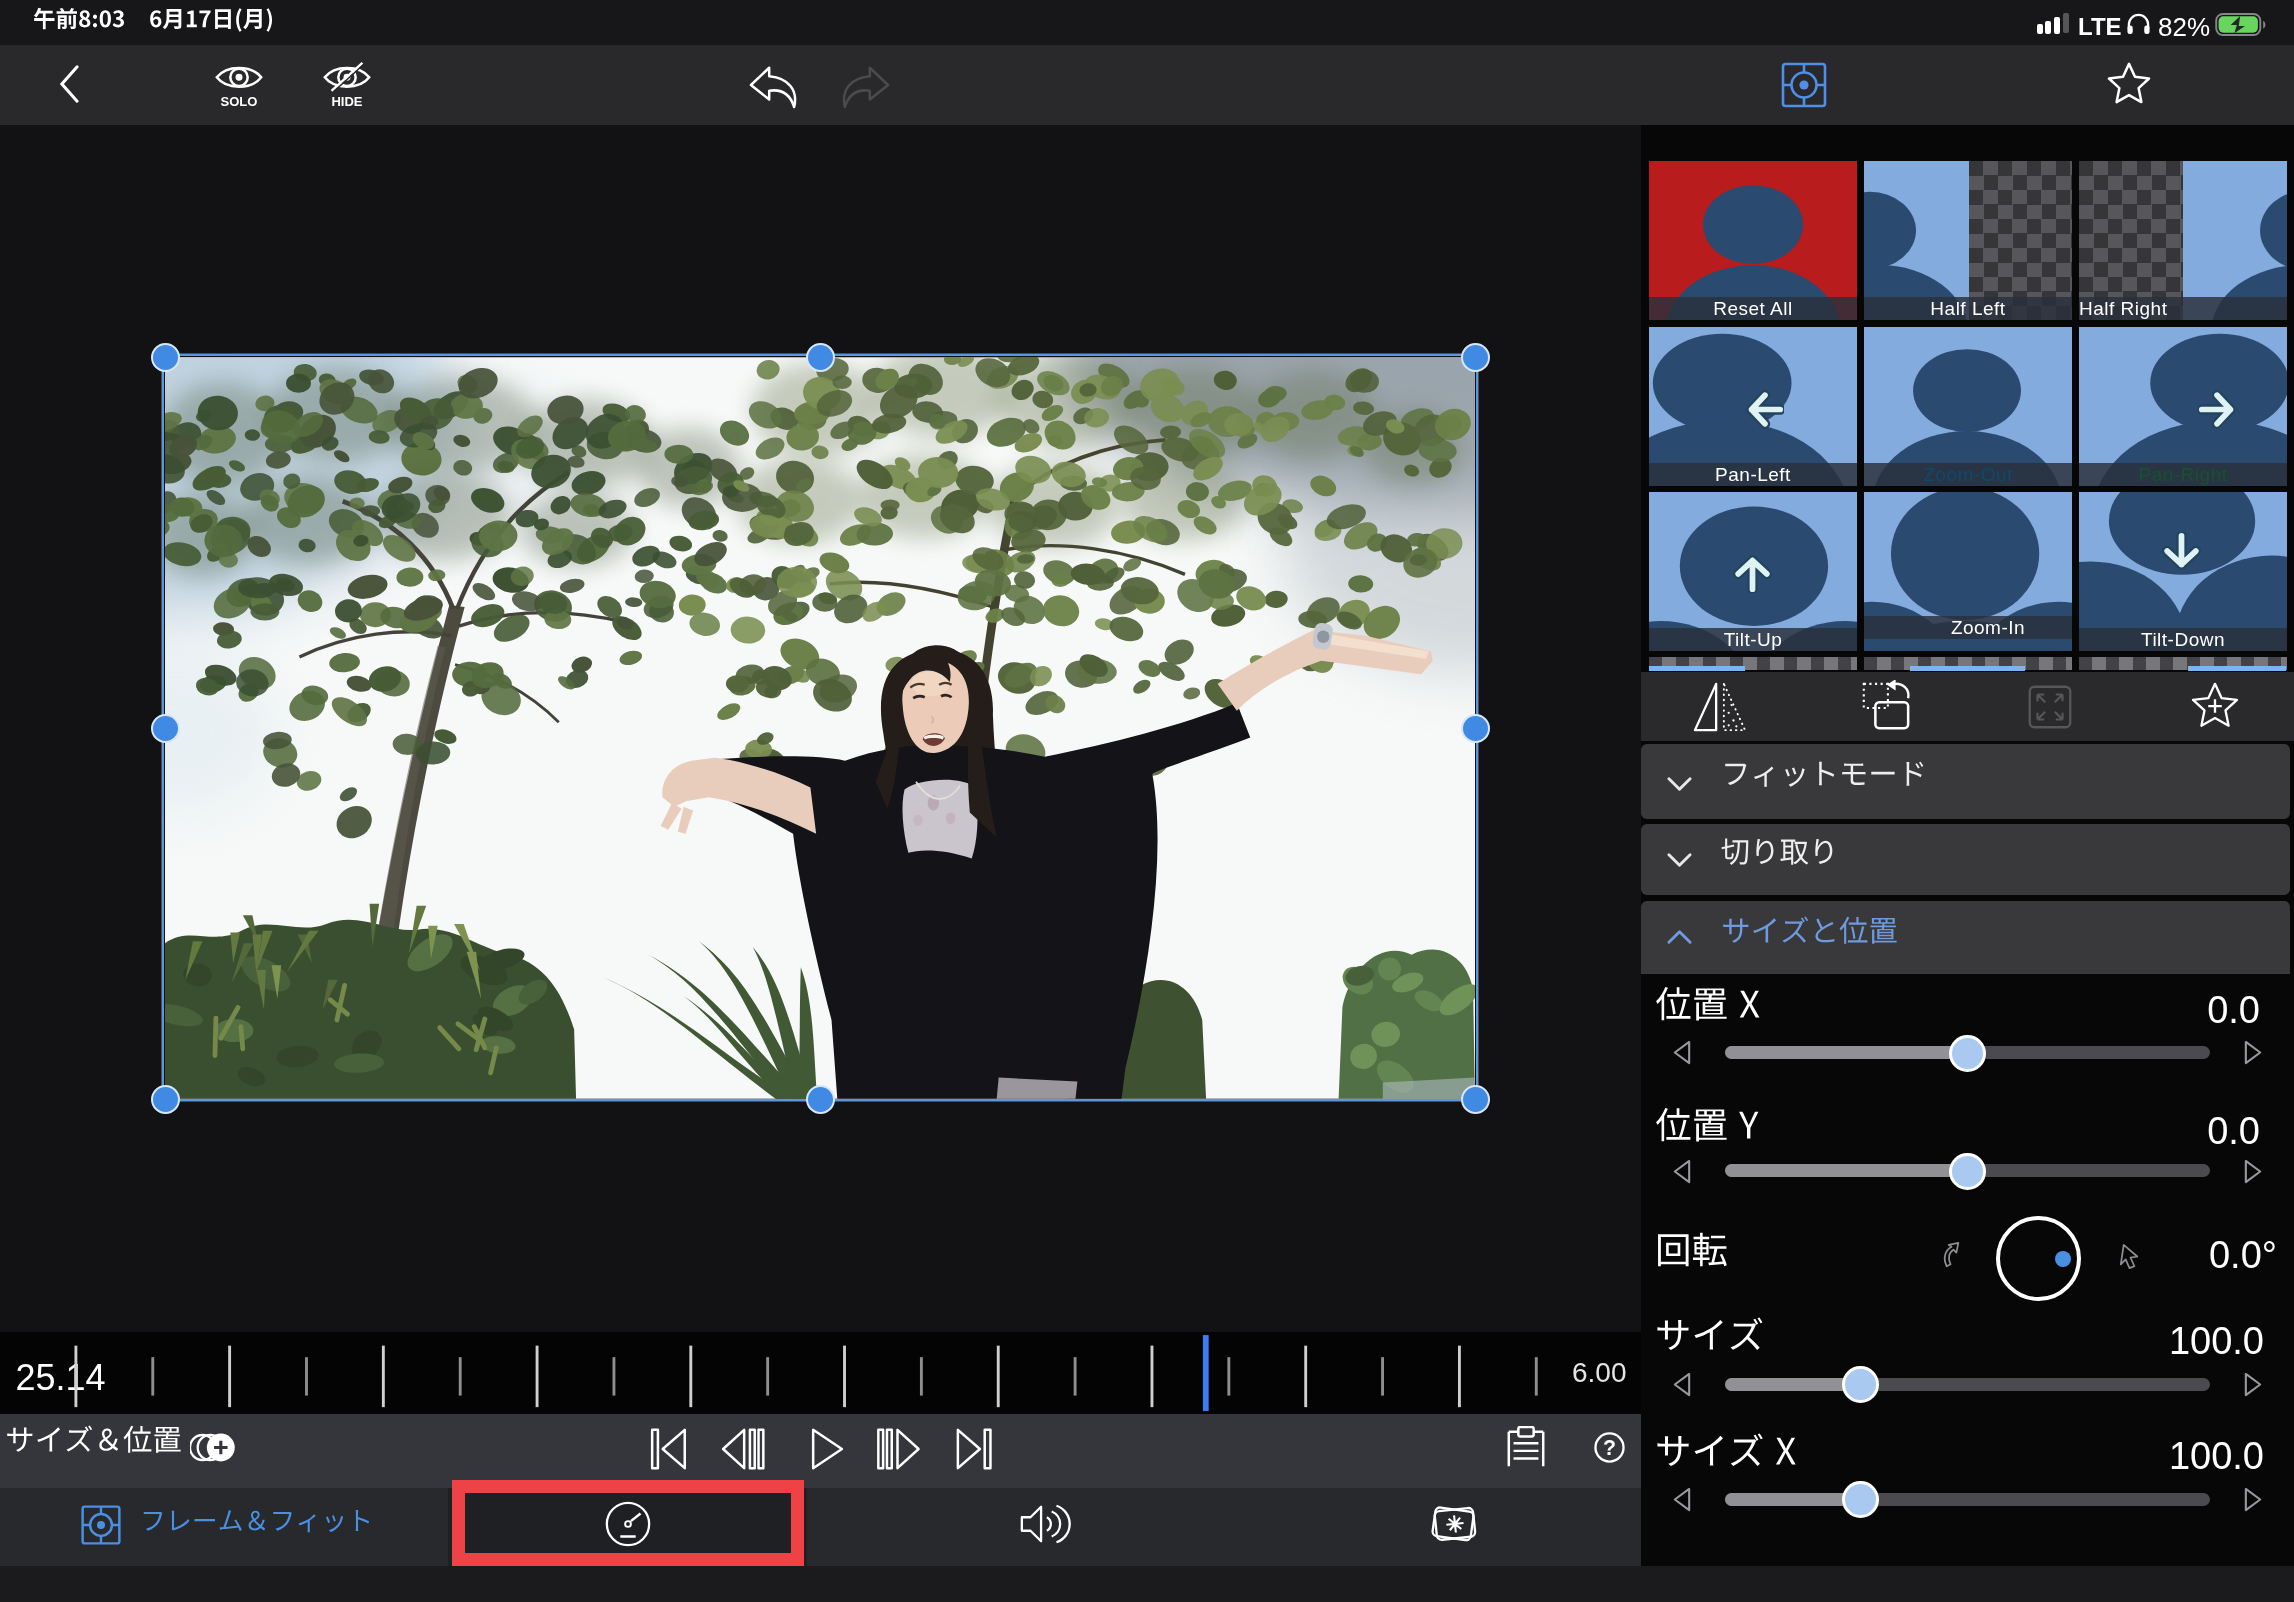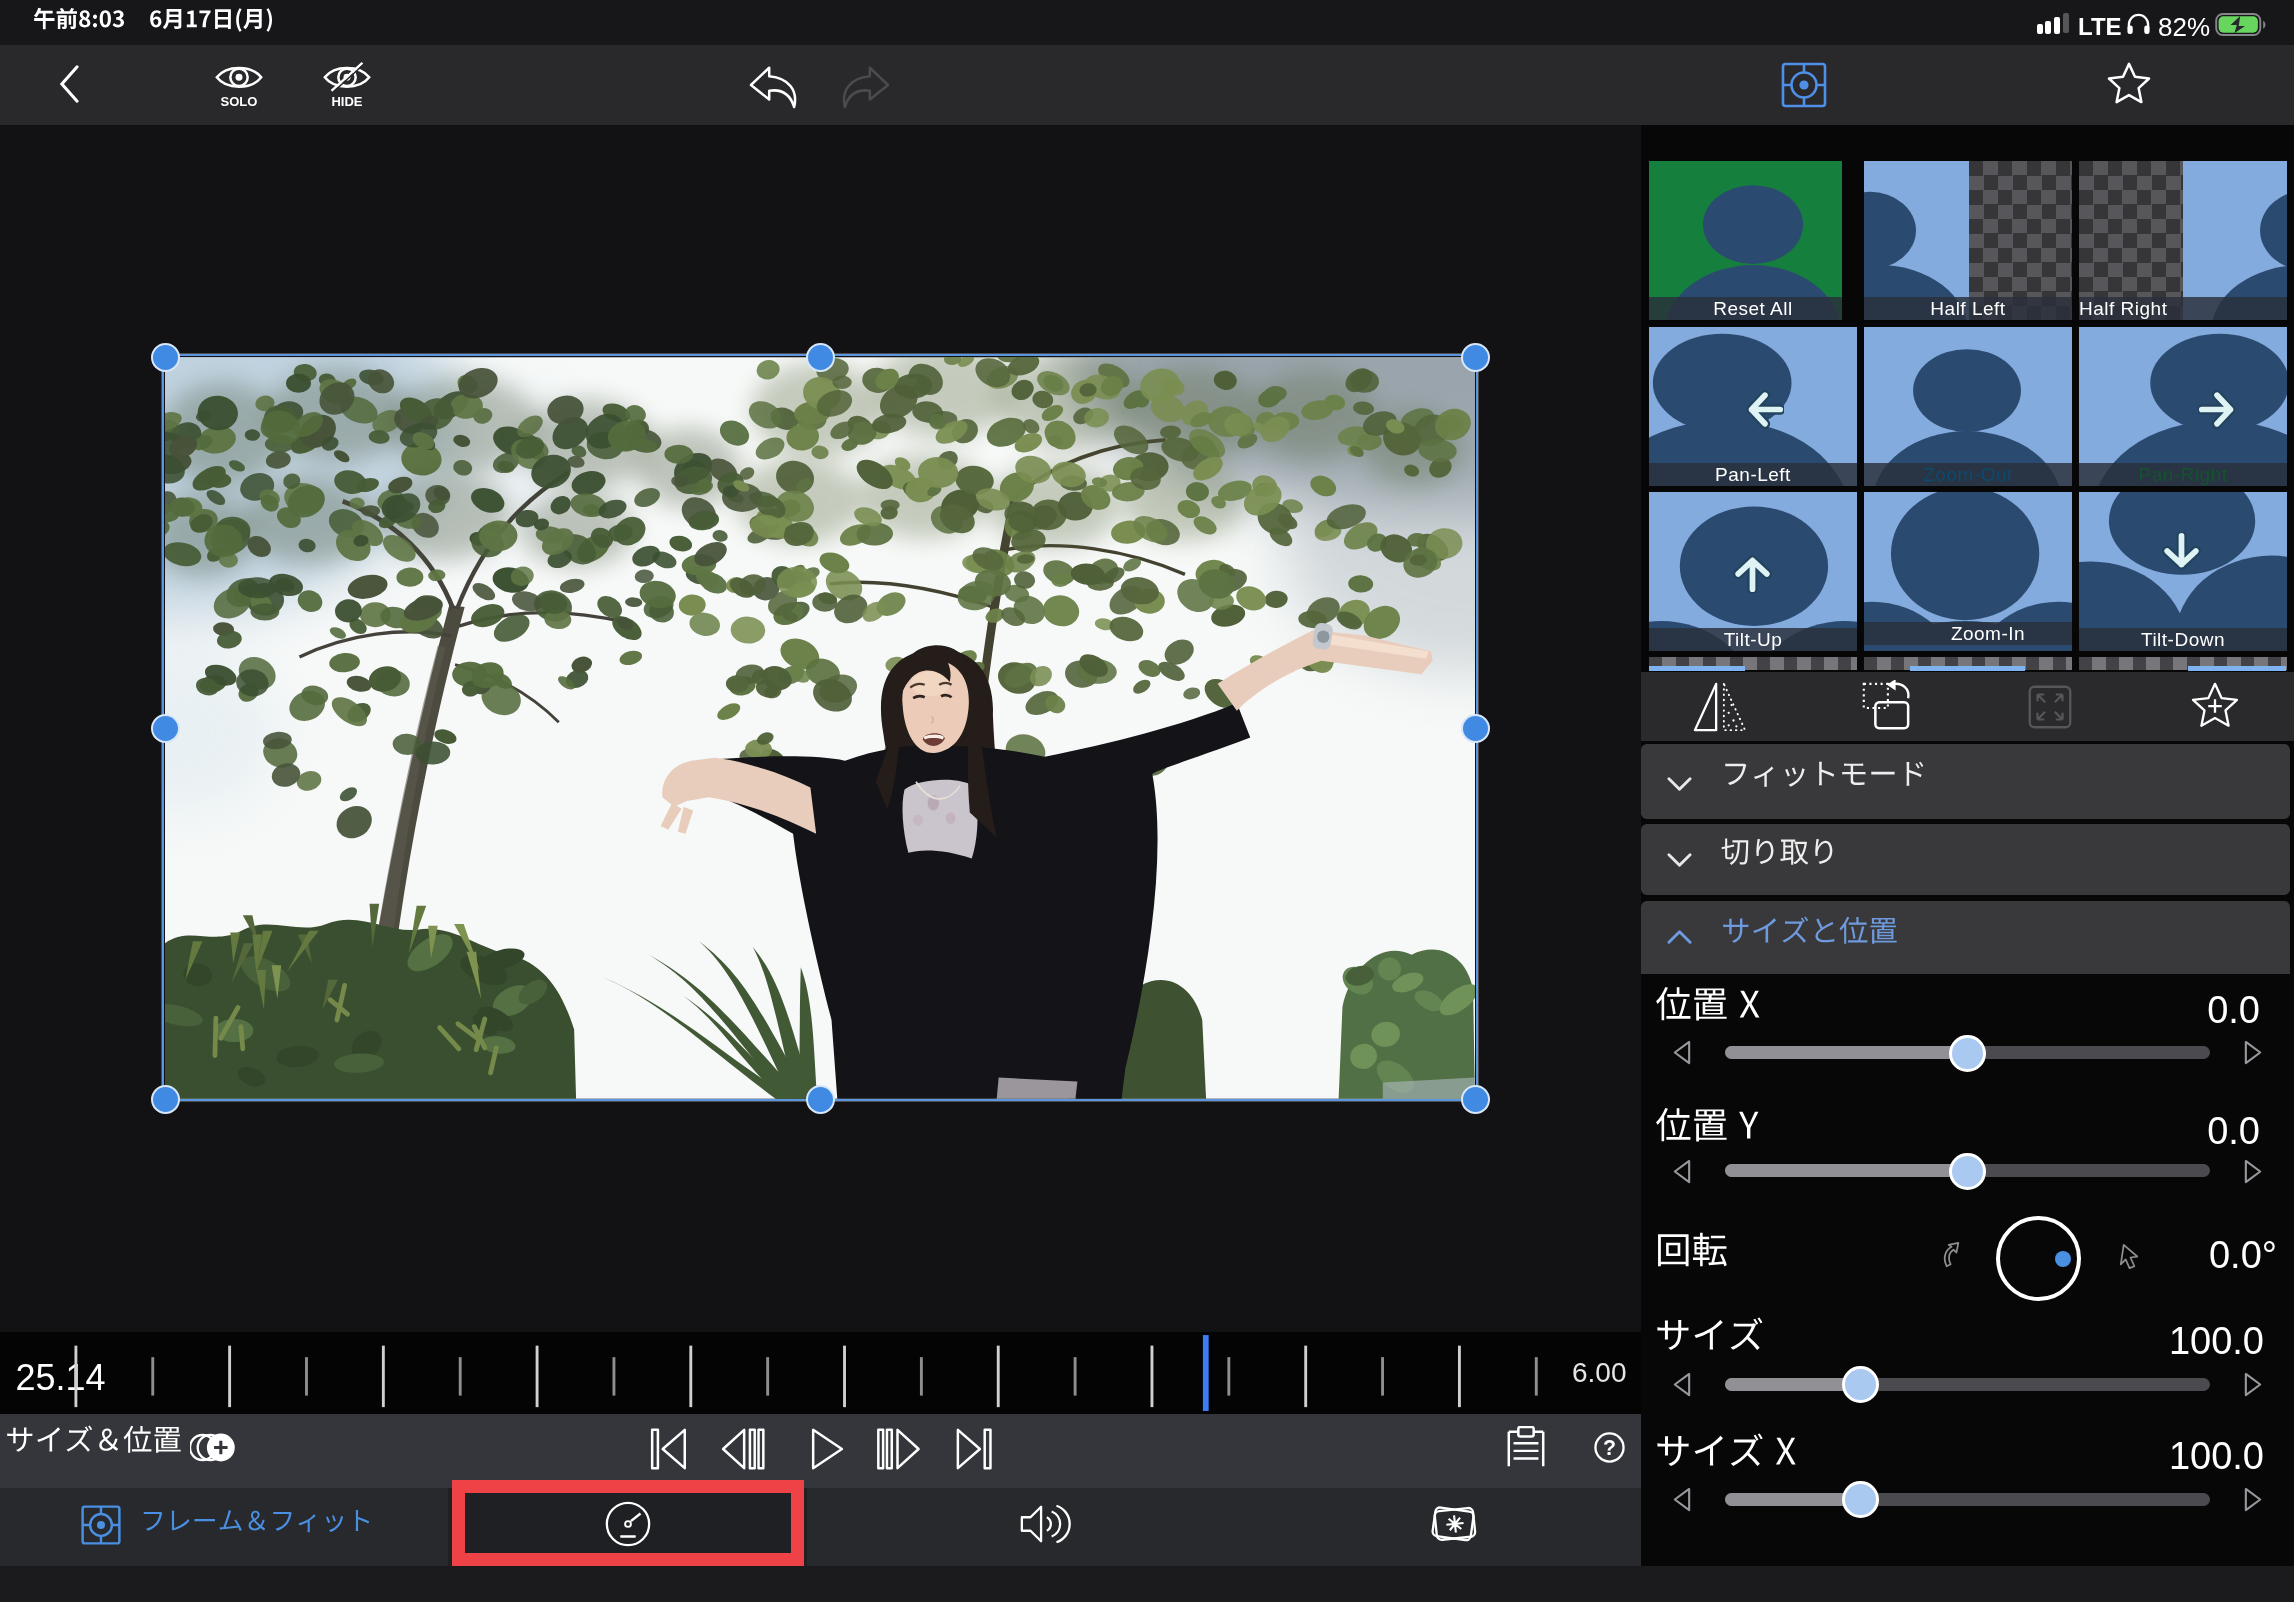--- a/index.html
+++ b/index.html
@@ -760,21 +760,21 @@
 <div class="abs" style="left:162px;top:354px;width:1316px;height:747px;border:2.9px solid #5b97e0;box-shadow:0 0 0 1px rgba(255,255,255,0.25)"></div>
 <div class="abs" style="left:151px;top:343px;width:29px;height:29px;border-radius:50%;background:#418ae3;border:2.4px solid #d7e6f8"></div>
 <div class="abs" style="left:806px;top:343px;width:29px;height:29px;border-radius:50%;background:#418ae3;border:2.4px solid #d7e6f8"></div>
 <div class="abs" style="left:1461px;top:343px;width:29px;height:29px;border-radius:50%;background:#418ae3;border:2.4px solid #d7e6f8"></div>
 <div class="abs" style="left:151px;top:714px;width:29px;height:29px;border-radius:50%;background:#418ae3;border:2.4px solid #d7e6f8"></div>
 <div class="abs" style="left:1461px;top:714px;width:29px;height:29px;border-radius:50%;background:#418ae3;border:2.4px solid #d7e6f8"></div>
 <div class="abs" style="left:151px;top:1085px;width:29px;height:29px;border-radius:50%;background:#418ae3;border:2.4px solid #d7e6f8"></div>
 <div class="abs" style="left:806px;top:1085px;width:29px;height:29px;border-radius:50%;background:#418ae3;border:2.4px solid #d7e6f8"></div>
 <div class="abs" style="left:1461px;top:1085px;width:29px;height:29px;border-radius:50%;background:#418ae3;border:2.4px solid #d7e6f8"></div>
 <div class="abs" style="left:1641px;top:125px;width:653px;height:1478px;background:#070708"></div>
-<div class="abs" style="left:1649px;top:161px;width:193px;height:159px;background:#15803d;overflow:hidden">
+<div class="abs" style="left:1649px;top:161px;width:208px;height:159px;background:#b91c1c;overflow:hidden">
     <svg class="abs" style="left:0;top:0" width="208" height="159" viewBox="0 0 216 165">
       <ellipse cx="108" cy="66" rx="52" ry="41" fill="#2b4a70"></ellipse>
       <ellipse cx="108" cy="180" rx="92" ry="72" fill="#2b4a70"></ellipse>
     </svg>
     <div class="abs" style="left:0;bottom:0;width:208px;height:23px;background:rgba(42,48,58,0.82);color:#fff;font-size:19px;text-align:center;line-height:23px;letter-spacing:0.5px">Reset All</div>
   </div>
 <div class="abs" style="left:1864px;top:161px;width:208px;height:159px;background:#84abdd;overflow:hidden">
     <div class="abs" style="left:105px;top:0;width:103px;height:159px;background-image:conic-gradient(#57575b 0 25%, #363639 0 50%, #57575b 0 75%, #363639 0);background-size:29px 29px;"></div>
     <svg class="abs" style="left:0;top:0" width="208" height="159" viewBox="0 0 216 165">
       <rect x="109" y="0" width="107" height="163" fill="none"></rect>
@@ -832,21 +832,21 @@
     <path d="M0,28 L0,-2 M0,-2 L-15,12 M0,-2 L15,12" stroke="#23445f" stroke-width="11" fill="none" stroke-linecap="round" stroke-linejoin="round"></path>
     <path d="M0,28 L0,-2 M0,-2 L-15,12 M0,-2 L15,12" stroke="#dff3f5" stroke-width="6" fill="none" stroke-linecap="round" stroke-linejoin="round"></path>
   </svg>
 <div class="abs" style="left:1864px;top:492px;width:208px;height:159px;background:#84abdd;overflow:hidden">
     <svg class="abs" style="left:0;top:0" width="208" height="159" viewBox="0 0 216 165">
       <ellipse cx="105" cy="64" rx="77" ry="69" fill="#2b4a70"></ellipse>
       <ellipse cx="8" cy="196" rx="92" ry="82" fill="#2b4a70"></ellipse>
       <ellipse cx="202" cy="196" rx="92" ry="82" fill="#2b4a70"></ellipse>
       <ellipse cx="105" cy="212" rx="120" ry="78" fill="#2b4a70"></ellipse>
     </svg>
-    <div class="abs" style="left:0;bottom:6px;width:248px;height:23px;background:rgba(42,48,58,0.82);color:#fff;font-size:19px;text-align:center;line-height:23px;letter-spacing:0.5px">Zoom-In</div>
+    <div class="abs" style="left:0;bottom:12px;width:248px;height:23px;background:rgba(42,48,58,0.82);color:#fff;font-size:19px;text-align:center;line-height:23px;letter-spacing:0.5px">Zoom-In</div>
   </div>
 <div class="abs" style="left:2079px;top:492px;width:208px;height:159px;background:#84abdd;overflow:hidden">
     <svg class="abs" style="left:0;top:0" width="208" height="159" viewBox="0 0 216 165">
       <ellipse cx="107" cy="30" rx="76" ry="56" fill="#2b4a70"></ellipse>
       <ellipse cx="12" cy="158" rx="100" ry="86" fill="#2b4a70"></ellipse>
       <ellipse cx="200" cy="152" rx="100" ry="86" fill="#2b4a70"></ellipse>
       <ellipse cx="106" cy="215" rx="120" ry="80" fill="#2b4a70"></ellipse>
     </svg>
     <div class="abs" style="left:0;bottom:0;width:208px;height:23px;background:rgba(42,48,58,0.82);color:#fff;font-size:19px;text-align:center;line-height:23px;letter-spacing:0.5px">Tilt-Down</div>
   </div>

